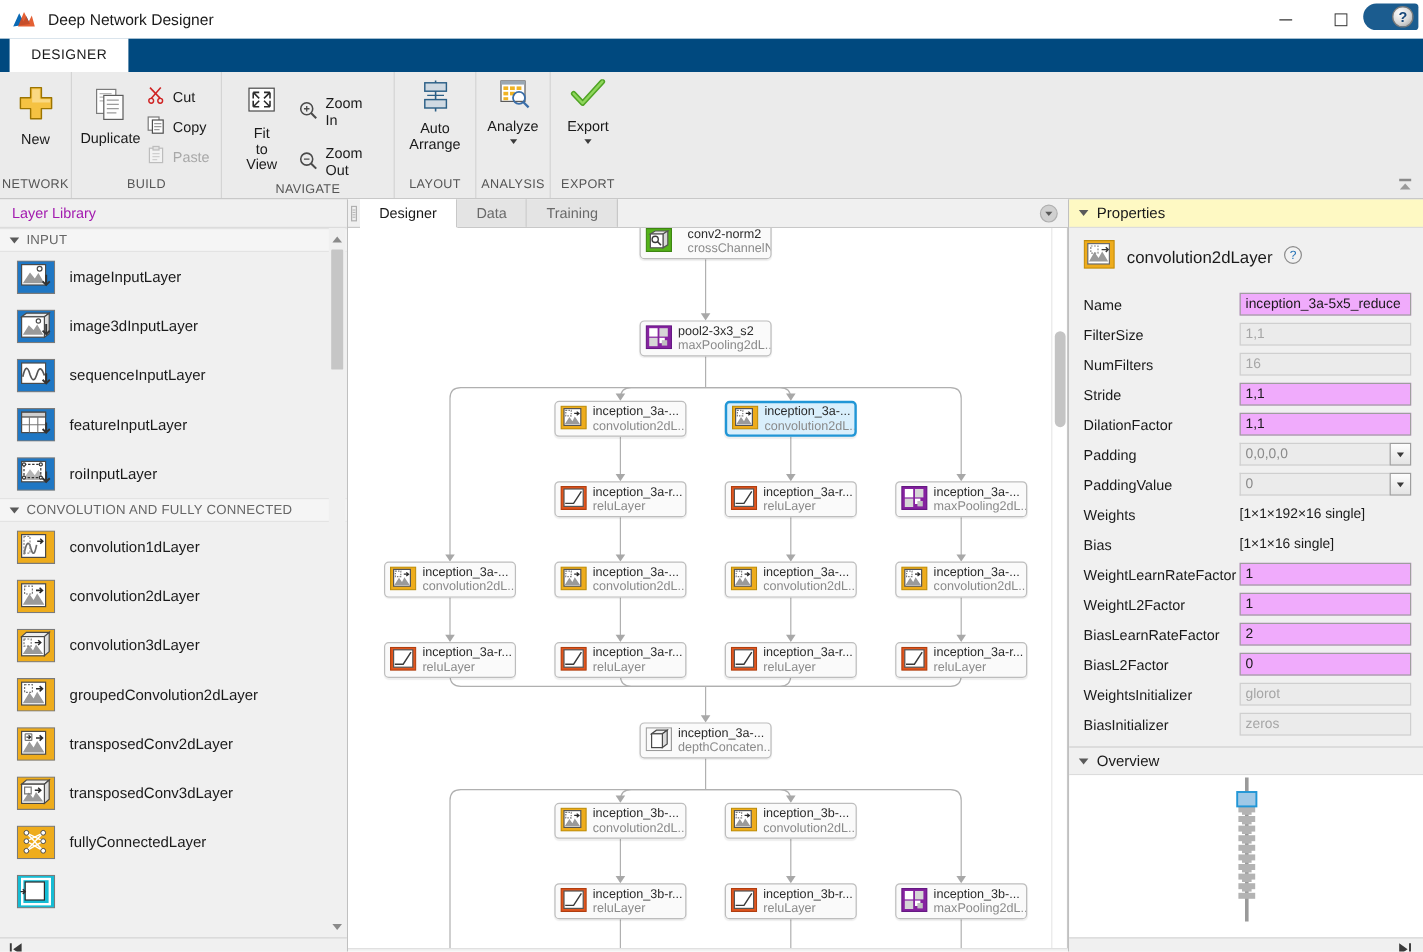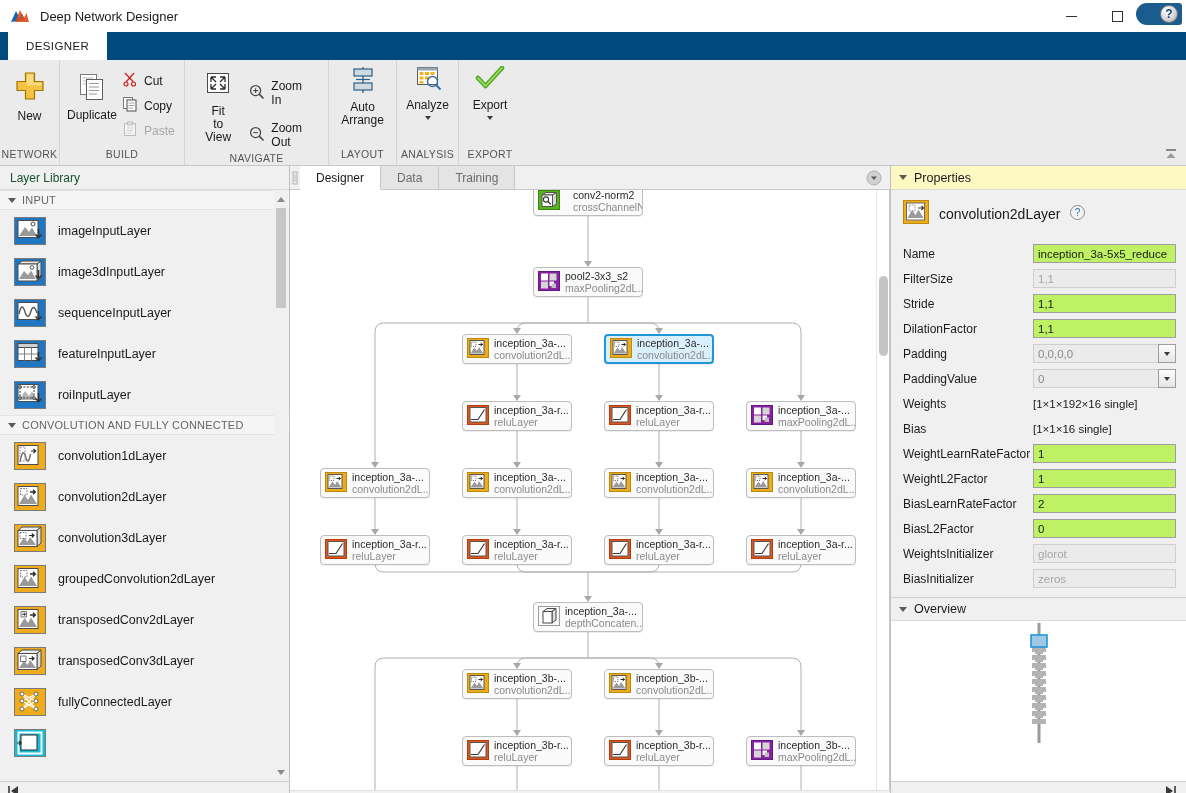--- a/index.html
+++ b/index.html
@@ -68,21 +68,21 @@
     width: 22px; height: 18px; display:flex; align-items:center; justify-content:center;
   }
 
   
   .main { display: flex; height: 637px; }
 
   
   .leftpanel { width: 290px; background: #f0f0f0; border-right: 1px solid #c0c0c0; display: flex; flex-direction: column; }
   .panel-header {
     height: 24px; display: flex; align-items: center;
-    padding-left: 10px; font-size: 12px; color: #14532d;
+    padding-left: 10px; font-size: 12px; color: #a21caf;
     background: #f0f0f0; border-bottom: 1px solid #dcdcdc;
   }
   .filter-wrap { padding: 4px 6px 4px 6px; background: #f0f0f0; }
   .filter-input {
     width: 100%; height: 20px; border: 1px solid #b5b5b5; background: #fff;
     font-style: italic; color: #9a9a9a; font-size: 11.5px; padding: 0 5px;
     font-family: "Liberation Sans", sans-serif;
   }
   .layerlist { flex: 1; overflow: hidden; position: relative; background: #f0f0f0; }
   .lgroup-head {
@@ -138,21 +138,21 @@
     height: 24px; display: flex; align-items: center; gap: 7px;
     padding-left: 8px; font-size: 12.5px; color: #1a1a1a;
     border-bottom: 1px solid #dcdcdc; background: #fef9c3;
   }
   .props-body { background: #f0f0f0; padding: 10px 10px 6px 12px; overflow:hidden; }
   .prop-title { display: flex; align-items: center; gap: 10px; margin-bottom: 14px; }
   .prop-title .t { font-size: 14px; color: #1a1a1a; }
   .prop-row { display: flex; align-items: center; height: 25px; margin-bottom: 0px; }
   .prop-label { width: 130px; font-size: 12px; color: #1a1a1a; }
   .prop-field {
-    flex: 1; height: 19px; border: 1px solid #9e9e9e; background: #bef264;
+    flex: 1; height: 19px; border: 1px solid #9e9e9e; background: #f0abfc;
     font-size: 11.5px; padding: 1px 4px; color: #1a1a1a; display:flex; align-items:center;
     overflow:hidden; white-space:nowrap;
   }
   .prop-field.ro { background: #ebebeb; border-color: #cfcfcf; color: #a6a6a6; }
   .prop-static { flex: 1; font-size: 11.5px; color: #1a1a1a; }
   .prop-combo { flex: 1; height: 19px; display: flex; }
   .prop-combo .val {
     flex: 1; background: #ebebeb; border: 1px solid #cfcfcf; border-right: none;
     font-size: 11.5px; color: #8a8a8a; padding: 1px 4px; display:flex; align-items:center;
   }
@@ -960,20 +960,26 @@
               <span>inception_3a-5x5_reduce</span>
             </span>
           </div>
           <div class="prop-row">
             <span class="prop-label">FilterSize</span>
             <span class="prop-field ro">
               <span>1,1</span>
             </span>
           </div>
           <div class="prop-row">
+            <span class="prop-label">NumFilters</span>
+            <span class="prop-field ro">
+              <span>16</span>
+            </span>
+          </div>
+          <div class="prop-row">
             <span class="prop-label">Stride</span>
             <span class="prop-field">
               <span>1,1</span>
             </span>
           </div>
           <div class="prop-row">
             <span class="prop-label">DilationFactor</span>
             <span class="prop-field">
               <span>1,1</span>
             </span>

